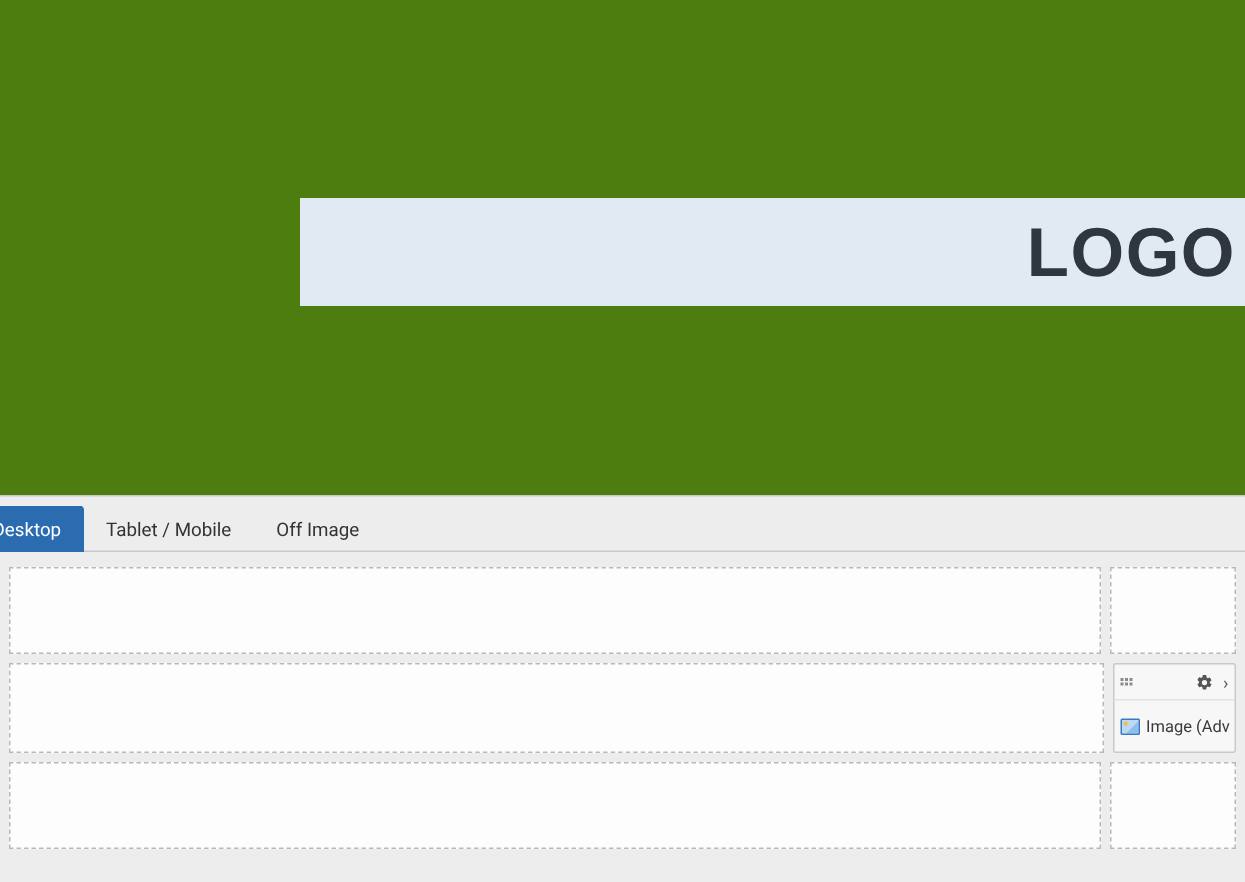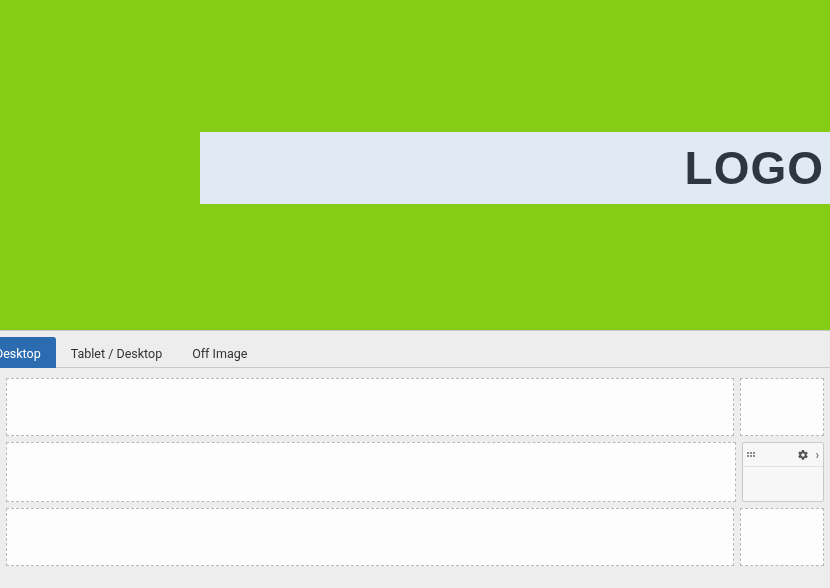--- a/index.html
+++ b/index.html
@@ -1,20 +1,20 @@
 <!DOCTYPE html>
 <html><head>
 <meta charset="utf-8">
 <style>
   * { box-sizing: border-box; margin: 0; padding: 0; }
   html, body { width: 830px; height: 588px; font-family: -apple-system, BlinkMacSystemFont, "Segoe UI", Roboto, Arial, sans-serif; background: #ffffff; overflow: hidden; }
 
   .root { width: 830px; height: 588px; position: relative; }
 
-  .preview-area { position: absolute; left: 0; top: 0; width: 830px; height: 330px; background: #84cc16; }
+  .preview-area { position: absolute; left: 0; top: 0; width: 830px; height: 330px; background: #4d7c0f; }
   .logo-banner { position: absolute; left: 200px; top: 132px; right: 0; height: 72px; background: #e1eaf3; display: flex; align-items: center; justify-content: flex-end; padding-right: 6px; }
   .logo-text { font-family: Impact, "Arial Black", sans-serif; font-size: 46px; font-weight: 900; letter-spacing: 1px; color: #2f3640; }
 
   .editor-area { position: absolute; left: 0; top: 330px; width: 830px; height: 258px; background: #ededed; border-top: 1px solid #c9c9c9; }
 
   .tabs { display: flex; align-items: flex-end; height: 37px; border-bottom: 1px solid #c9c9c9; padding-left: 0; }
   .tab { font-size: 12.5px; padding: 0 14px; height: 31px; display: flex; align-items: center; color: #333; cursor: pointer; border: 1px solid transparent; border-bottom: none; border-radius: 3px 3px 0 0; position: relative; bottom: -1px; }
   .tab.active { background: #2b6cb0; color: #ffffff; border-color: #2b6cb0; }
 
   .layout-rows { padding: 10px 0 0 0; display: flex; flex-direction: column; gap: 6px; }
@@ -55,21 +55,21 @@
   <div class="preview-area">
     <div class="logo-banner">
       <div class="logo-text">LOGO</div>
     </div>
   </div>
 
   <div class="editor-area">
 
     <div class="tabs">
       <div class="tab active">Desktop</div>
-      <div class="tab">Tablet / Desktop</div>
+      <div class="tab">Tablet / Mobile</div>
       <div class="tab">Off Image</div>
     </div>
 
     <div class="layout-rows">
 
       <div class="row top">
         <div class="cell wide"></div>
         <div class="cell narrow"></div>
       </div>
 
@@ -92,20 +92,24 @@
               </span>
               <span class="chip-actions">
                 <span class="gear">
                   <svg viewBox="0 0 24 24">
                       <path d="M19.14,12.94a7.14,7.14,0,0,0,.05-.94,7.14,7.14,0,0,0-.05-.94l2.03-1.58a.5.5,0,0,0,.12-.64l-1.92-3.32a.5.5,0,0,0-.6-.22l-2.39.96a7.03,7.03,0,0,0-1.62-.94l-.36-2.54A.5.5,0,0,0,13.9,2h-3.8a.5.5,0,0,0-.49.42L9.25,4.96a7.03,7.03,0,0,0-1.62.94l-2.39-.96a.5.5,0,0,0-.6.22L2.72,8.48a.5.5,0,0,0,.12.64l2.03,1.58a7.14,7.14,0,0,0-.5.94,7.14,7.14,0,0,0,.5.94L2.84,14.16a.5.5,0,0,0-.12.64l1.92,3.32a.5.5,0,0,0,.6.22l2.39-.96a7.03,7.03,0,0,0,1.62.94l.36,2.54a.5.5,0,0,0,.49.42h3.8a.5.5,0,0,0,.49-.42l.36-2.54a7.03,7.03,0,0,0,1.62-.94l2.39.96a.5.5,0,0,0,.6-.22l1.92-3.32a.5.5,0,0,0-.12-.64ZM12,15.5A3.5,3.5,0,1,1,15.5,12,3.5,3.5,0,0,1,12,15.5Z"></path>
                     </svg>
                 </span>
                 <span class="chev">›</span>
               </span>
             </div>
+            <div class="chip-bottom">
+              <span class="img-ico"></span>
+              <span>Image (Adv</span>
+            </div>
           </div>
         </div>
       </div>
 
       <div class="row bottom">
         <div class="cell wide"></div>
         <div class="cell narrow"></div>
       </div>
 
     </div>

